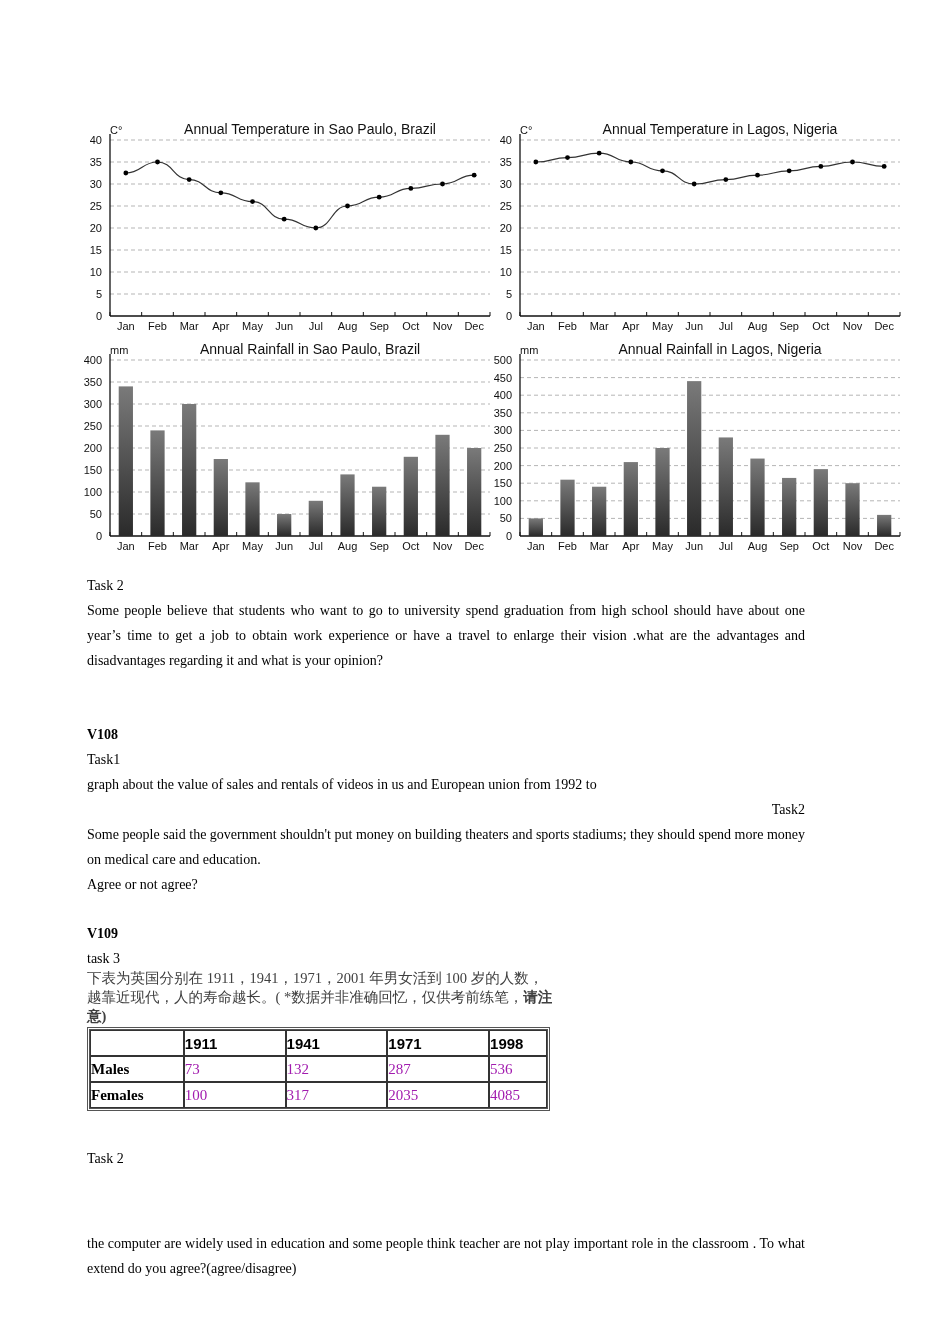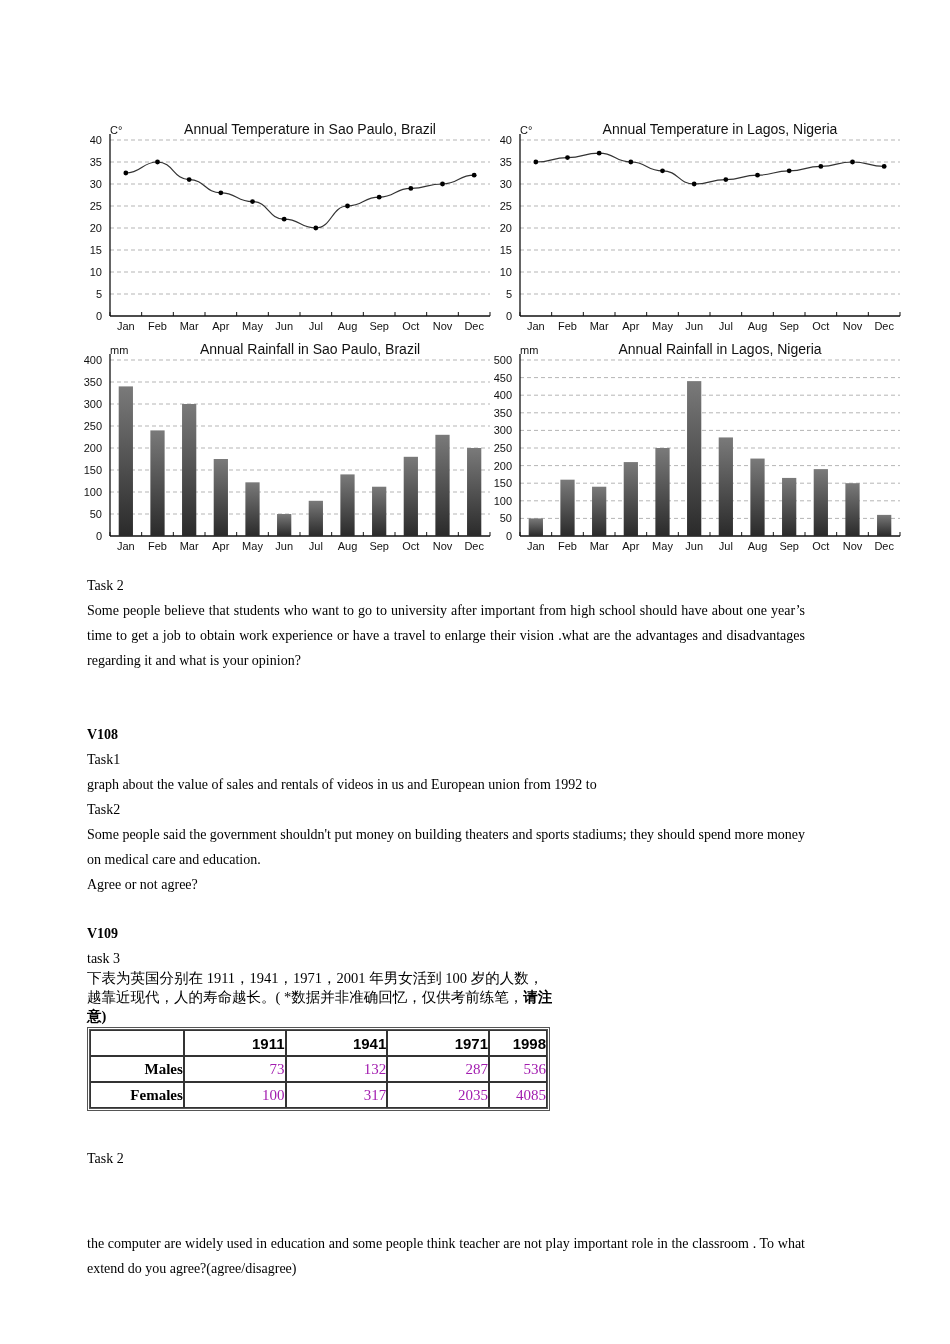--- a/index.html
+++ b/index.html
@@ -4,23 +4,23 @@
 <style>
   html, body { margin:0; padding:0; background:#ffffff; }
   body { width:950px; height:1344px; position:relative; overflow:hidden; font-family:"Liberation Serif", serif; color:#000; }
   .chart { position:absolute; }
   .chart svg { display:block; }
   .txt { position:absolute; left:87px; width:718px; font-size:14px; line-height:25px; }
   .just { text-align:justify; text-align-last:left; }
   .bold { font-weight:bold; }
   .tbl-wrap { position:absolute; left:87px; top:966px; width:470px; }
   .tbl-cap { font-family:"Liberation Serif", serif; font-size:14px; line-height:18px; color:#222; }
-  .tbl-note { font-family:"Liberation Serif", serif; font-size:14.5px; line-height:19px; margin-top:3px; color:#000000; }
+  .tbl-note { font-family:"Liberation Serif", serif; font-size:14.5px; line-height:19px; margin-top:3px; color:#404040; }
   table.data { border-collapse:separate; border-spacing:0; border:3px double #555; margin-top:1px; width:463px; }
-  table.data td, table.data th { border:1px solid #333; height:24px; padding:0; text-align:right; font-size:15px; }
+  table.data td, table.data th { border:1px solid #333; height:24px; padding:0; text-align:left; font-size:15px; }
   table.data th { font-family:"Liberation Sans", sans-serif; font-weight:bold; font-size:15px; }
   table.data td.rowh { font-weight:bold; font-family:"Liberation Serif", serif; }
   table.data td.num { font-family:"Liberation Serif", serif; color:#a21caf; }
 </style>
 </head>
 <body>
 
 <div class="chart" style="left:82px;top:118px;">
     <svg width="410" height="218" viewBox="0 0 410 218">
       <defs>
@@ -294,26 +294,26 @@
       <rect x="226.70833333333334" y="99.44" width="14.25" height="98.56" fill="url(#bg3)"></rect>
       <rect x="258.375" y="120.56" width="14.25" height="77.44" fill="url(#bg3)"></rect>
       <rect x="290.0416666666667" y="139.92" width="14.25" height="58.08000000000001" fill="url(#bg3)"></rect>
       <rect x="321.70833333333337" y="131.12" width="14.25" height="66.88" fill="url(#bg3)"></rect>
       <rect x="353.375" y="145.2" width="14.25" height="52.80000000000001" fill="url(#bg3)"></rect>
       <rect x="385.0416666666667" y="176.88" width="14.25" height="21.120000000000005" fill="url(#bg3)"></rect>
     </svg>
   </div>
 
 <div class="txt" style="top:573px;">Task 2</div>
-<div class="txt just" style="top:598px;">Some people believe that students who want to go to university after important from high school should have about one year’s time to get a job to obtain work experience or have a travel to enlarge their vision .what are the advantages and disadvantages regarding it and what is your opinion?</div>
+<div class="txt just" style="top:598px;">Some people believe that students who want to go to university spend graduation from high school should have about one year’s time to get a job to obtain work experience or have a travel to enlarge their vision .what are the advantages and disadvantages regarding it and what is your opinion?</div>
 
 <div class="txt bold" style="top:722px;">V108</div>
 <div class="txt" style="top:747px;">Task1</div>
 <div class="txt" style="top:772px;">graph about the value of sales and rentals of videos in us and European union from 1992 to</div>
-<div class="txt" style="top:797px;">Task2</div>
+<div class="txt" style="top:797px;text-align:right;">Task2</div>
 <div class="txt just" style="top:822px;">Some people said the government shouldn't put money on building theaters and sports stadiums; they should spend more money on medical care and education.</div>
 <div class="txt" style="top:872px;">Agree or not agree?</div>
 
 <div class="txt bold" style="top:921px;">V109</div>
 <div class="txt" style="top:946px;">task 3</div>
 
 <div class="tbl-wrap">
   <div class="tbl-note"><span>下表为英国分别在 1911，1941，1971，2001 年男女活到 100 岁的人数，越靠近现代，人的寿命越长。( *数据并非准确回忆，仅供考前练笔，</span><b>请注意)</b></div>
   <table class="data">
     <thead>

